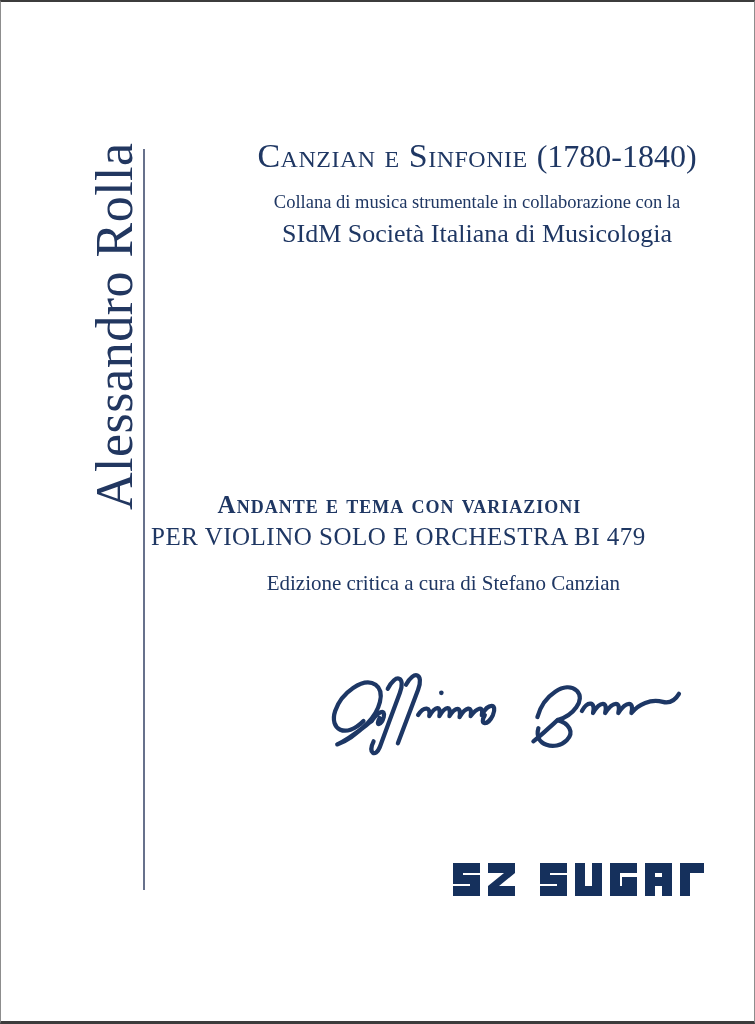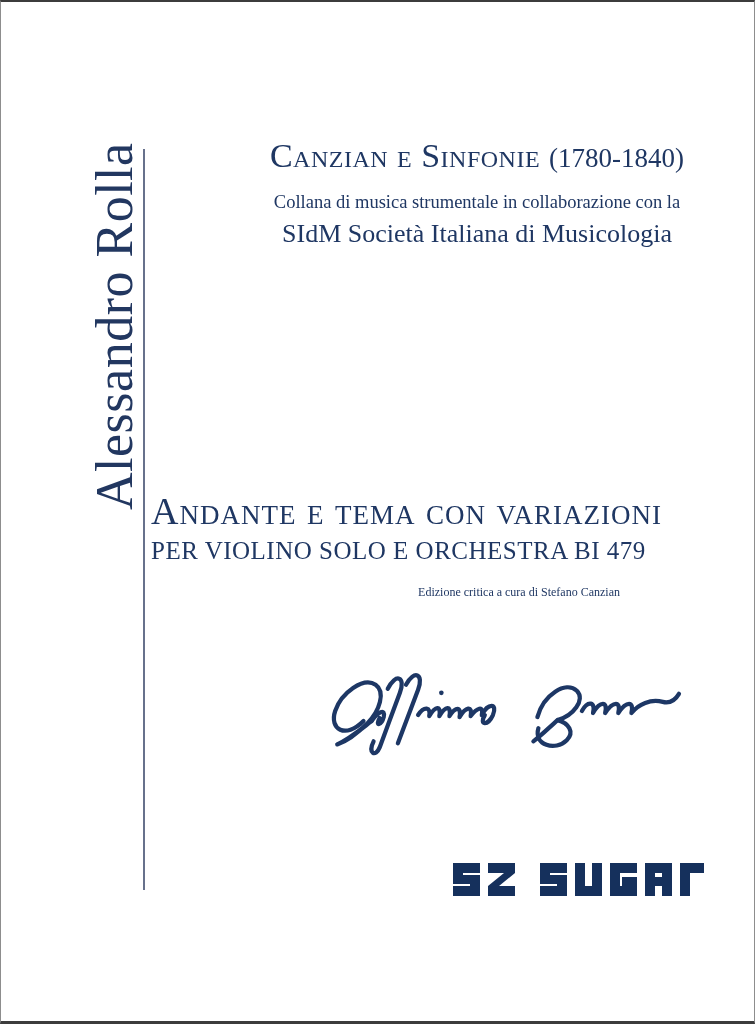--- a/index.html
+++ b/index.html
@@ -54,21 +54,21 @@
     margin: 0;
     font-size: 34px;
     line-height: 1.0;
     font-weight: normal;
     font-variant: small-caps;
     letter-spacing: 0.5px;
     white-space: nowrap;
   }
   .series-years {
     font-variant: normal;
-    font-size: 27px;
+    font-size: 32px;
     letter-spacing: 0;
   }
   .collection-line {
     margin: 20px 0 0 0;
     font-size: 18.5px;
     line-height: 1.0;
     white-space: nowrap;
   }
   .society-line {
     margin: 9px 0 0 0;
@@ -81,38 +81,38 @@
   
   .work-block {
     position: absolute;
     left: 150px;
     top: 490px;
     width: 497px;
     text-align: center;
   }
   .work-title-1 {
     margin: 0;
-    font-size: 38px;
+    font-size: 25px;
     line-height: 1.05;
-    font-weight: normal;
+    font-weight: bold;
     font-variant: small-caps;
     letter-spacing: 1px;
     white-space: nowrap;
   }
   .work-title-2 {
     margin: 6px 8px 0 0;
     font-size: 25px;
     line-height: 1.05;
     font-weight: normal;
     letter-spacing: 0.5px;
     white-space: nowrap;
   }
   .edition-note {
     margin: 22px 28px 0 0;
-    font-size: 12px;
+    font-size: 21px;
     line-height: 1.0;
     text-align: right;
   }
 
   
   .signature {
     position: absolute;
     left: 318px;
     top: 662px;
     width: 364px;

